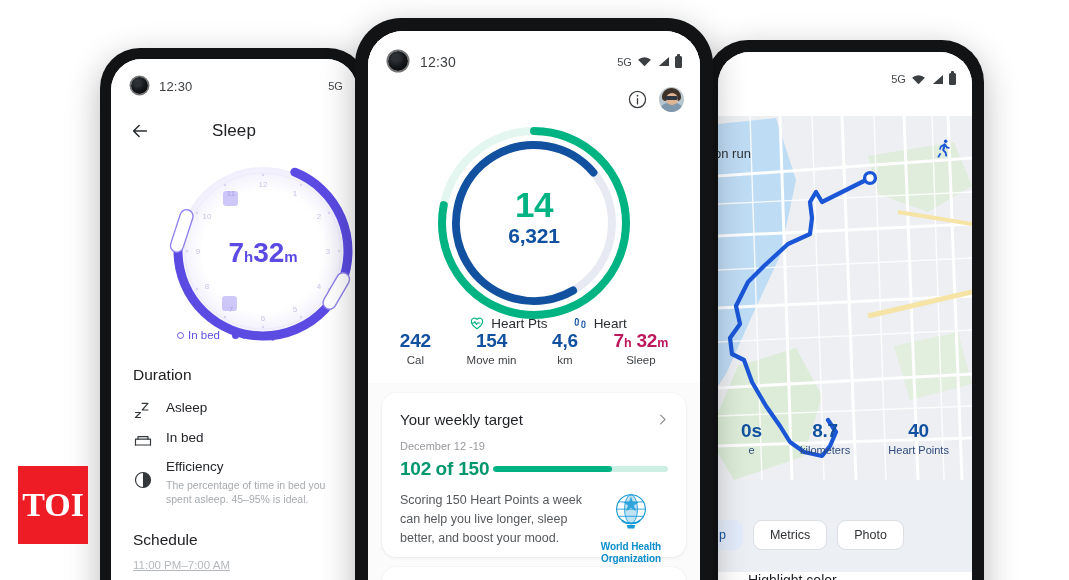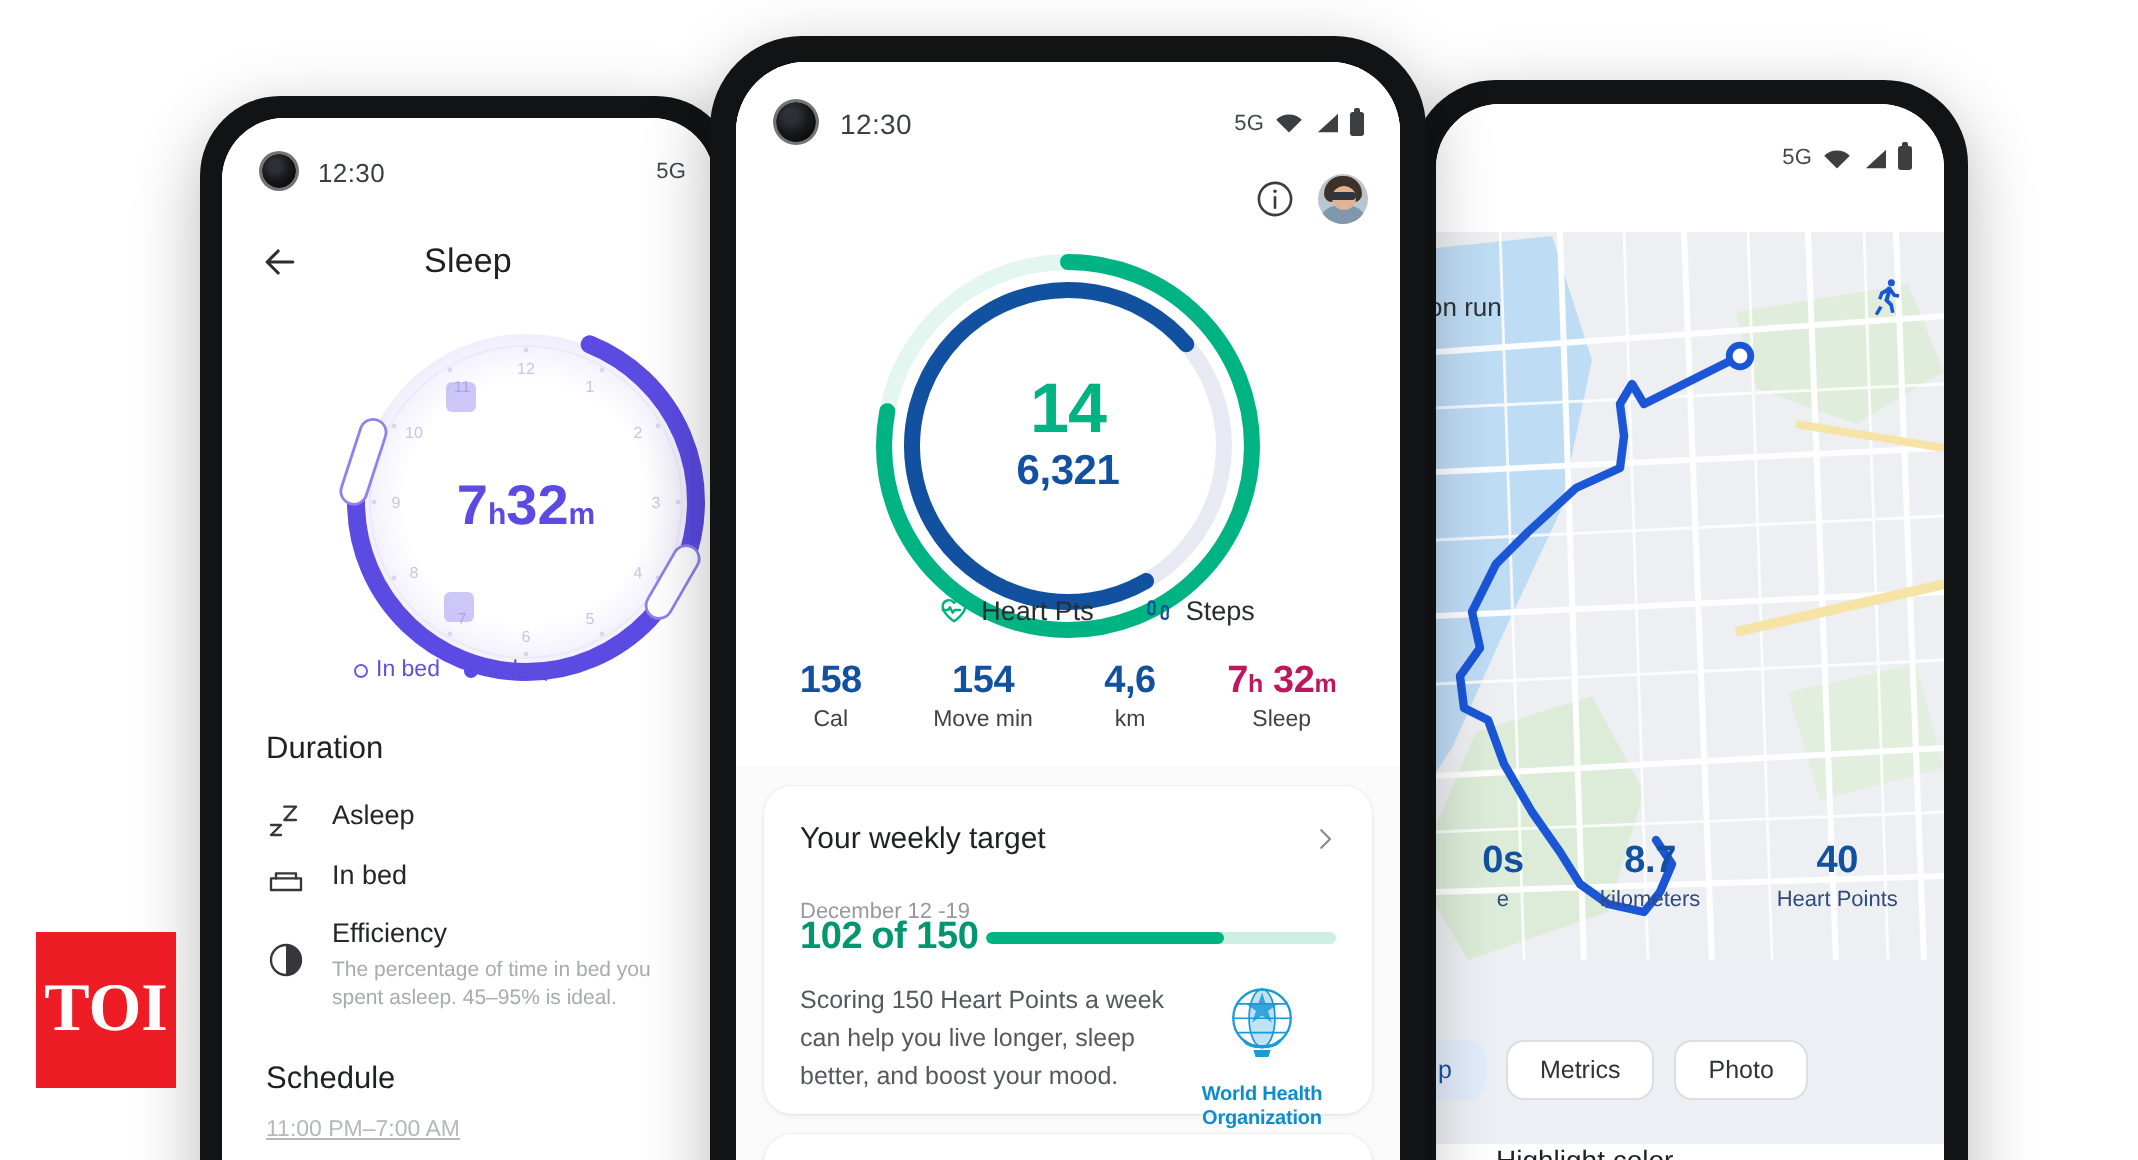--- a/index.html
+++ b/index.html
@@ -428,40 +428,40 @@
             <circle id="ringHeart" cx="104" cy="104" r="92" fill="none" stroke="#00b383" stroke-width="8" stroke-linecap="round" transform="rotate(-90 104 104)" stroke-dasharray="450.8813776432071 578.0530482605219"></circle>
 
             <circle id="ringSteps" cx="104" cy="104" r="78" fill="none" stroke="#11519f" stroke-width="8" stroke-linecap="round" transform="rotate(60 104 104)" stroke-dasharray="352.86368685120556 490.0884539600077"></circle>
           </svg>
           <div class="ring-center" style="top:68px;">
             <div class="ring-hp">14</div>
             <div class="ring-steps">6,321</div>
           </div>
         </div>
 
-        <div class="ring-legend" style="top:266px;padding-left:28px;">
+        <div class="ring-legend" style="top:284px;padding-left:28px;">
           <span class="rl">
             <svg viewBox="0 0 24 24" width="16" height="16" fill="none" stroke="#00b383" stroke-width="1.8" stroke-linecap="round" stroke-linejoin="round">
               <path d="M12 20.5S3.5 14.8 3.5 9.2A4.7 4.7 0 0 1 12 6.6a4.7 4.7 0 0 1 8.5 2.6c0 5.6-8.5 11.3-8.5 11.3z"></path>
               <path d="M3.5 12h4l1.5-2 2 4 1.5-2h4"></path>
             </svg>
             <b style="font-weight:400">Heart Pts</b>
           </span>
           <span class="rl">
             <svg viewBox="0 0 24 24" width="16" height="16" fill="none" stroke="#11519f" stroke-width="1.7" stroke-linecap="round" stroke-linejoin="round">
               <path d="M6.5 5.5c2 0 3 1.4 3 3s-.6 3-.2 4.4c.3 1.2-.6 2.3-2 2.3s-2.6-1-2.6-2.6c0-1.6.6-2.6.4-4.2-.1-1.6.6-2.9 1.4-2.9z"></path>
               <path d="M16.5 9c2 0 3 1.4 3 3s-.6 3-.2 4.4c.3 1.2-.6 2.3-2 2.3s-2.6-1-2.6-2.6c0-1.6.6-2.6.4-4.2-.1-1.6.6-2.9 1.4-2.9z"></path>
             </svg>
-            <b style="font-weight:400">Steps</b>
+            <b style="font-weight:400">Heart</b>
           </span>
         </div>
 
         <div class="stats" style="top:300px; padding:0 14px;">
           <div class="stat">
-            <div class="stat-v">158</div>
+            <div class="stat-v">242</div>
             <div class="stat-l">Cal</div>
           </div>
           <div class="stat">
             <div class="stat-v">154</div>
             <div class="stat-l">Move min</div>
           </div>
           <div class="stat">
             <div class="stat-v">4,6</div>
             <div class="stat-l">km</div>
           </div>
@@ -471,21 +471,21 @@
           </div>
         </div>
 
         <div class="card" style="left:14px; top:362px; width:304px; height:164px;">
           <div class="card-title" style="position:absolute; left:18px; top:18px;">Your weekly target</div>
           <div class="chev" style="right:16px; top:19px;">
             <svg viewBox="0 0 24 24" width="15" height="15" fill="none" stroke="#8a8d91" stroke-width="1.8" stroke-linecap="round" stroke-linejoin="round">
                 <path d="M9 5l7 7-7 7"></path>
               </svg>
           </div>
-          <div class="card-sub" style="position:absolute; left:18px; top:53px;">December 12 -19</div>
+          <div class="card-sub" style="position:absolute; left:18px; top:43px;">December 12 -19</div>
 
           <div class="prog-row" style="position:absolute; left:18px; right:18px; top:65px;">
             <div>
               <span class="prog-num">102</span>
               <span class="prog-num of">of 150</span>
             </div>
             <div class="prog-bar">
               <div class="prog-fill" id="progFill" style="width: 68%;"></div>
             </div>
           </div>

